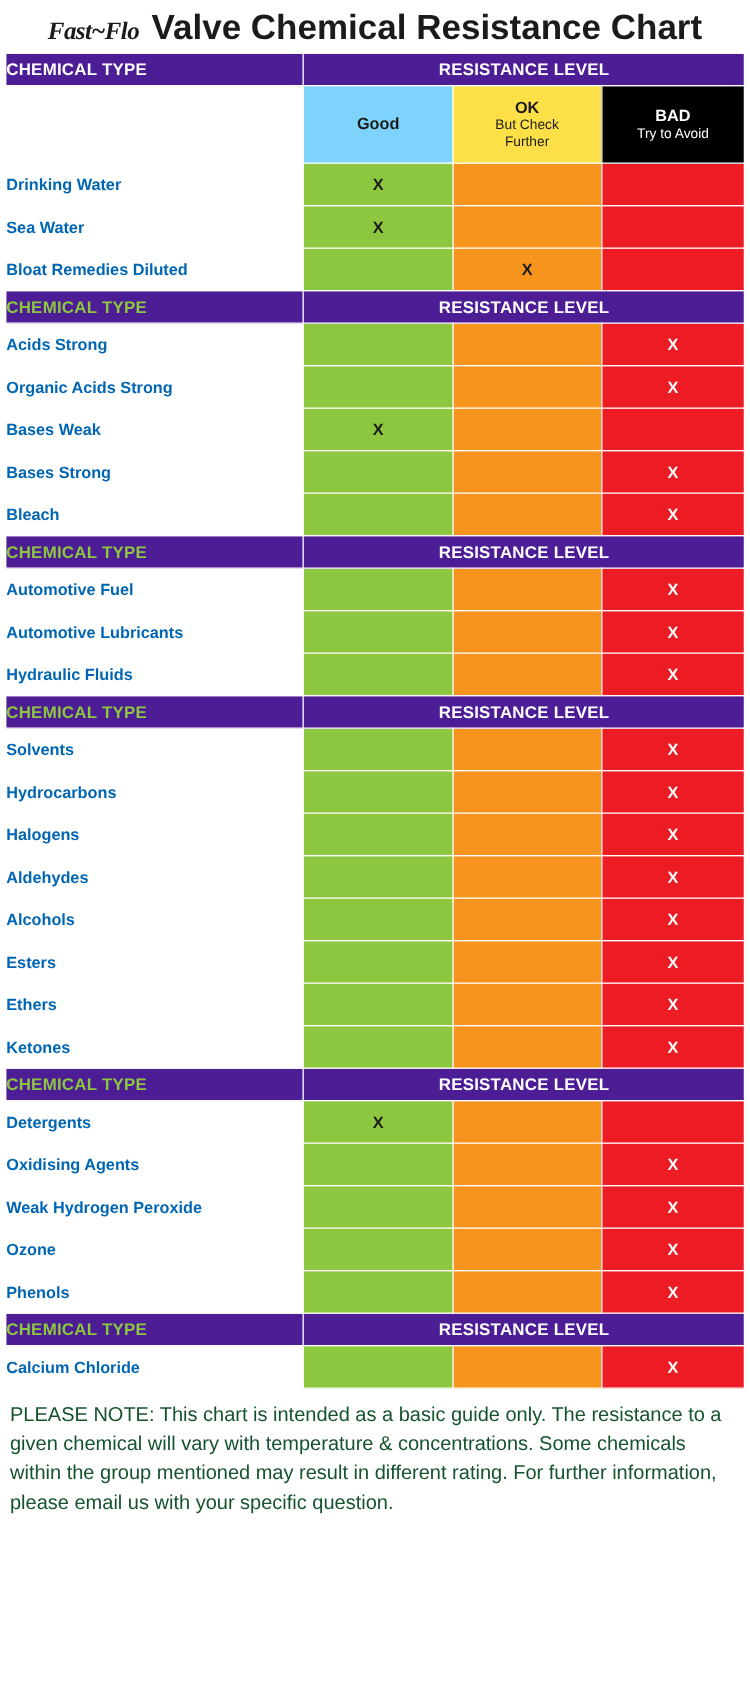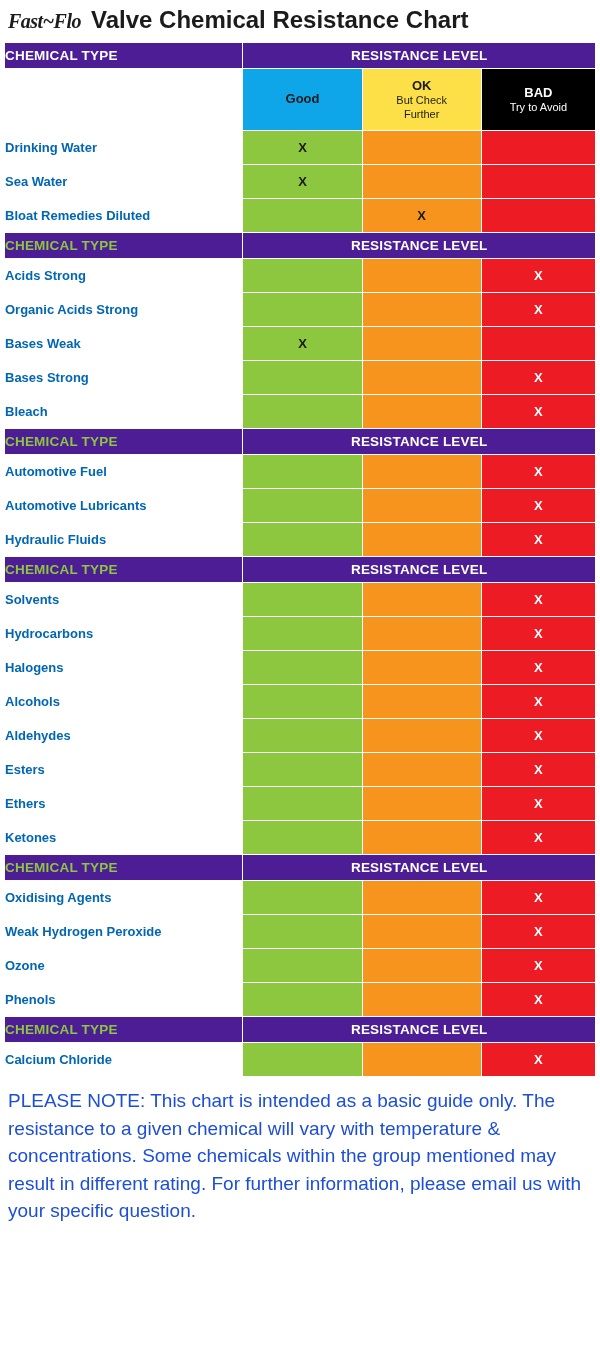--- a/index.html
+++ b/index.html
@@ -19,33 +19,34 @@
     position: relative;
     padding: 0 4px;
   }
 
   
   .title-row {
     display: flex;
     align-items: baseline;
     padding: 6px 4px 8px 4px;
     height: 42px;
+    justify-content: center;
   }
   .brand {
     font-family: "Liberation Serif", serif;
     font-style: italic;
     font-weight: bold;
     font-size: 20px;
     color: #1b1b1b;
     letter-spacing: -0.5px;
     margin-right: 10px;
     white-space: nowrap;
   }
   .title-text {
-    font-size: 24px;
+    font-size: 28px;
     font-weight: bold;
     color: #1b1b1b;
     white-space: nowrap;
   }
 
   
   table.chart {
     border-collapse: collapse;
     width: 592px;
     table-layout: fixed;
@@ -77,21 +78,21 @@
   .hdr-blue.greenish { color: #8dc63f; }
 
   .sub-good, .sub-ok, .sub-bad {
     text-align: center;
     vertical-align: middle;
     height: 62px;
     font-weight: bold;
     font-size: 13px;
     line-height: 1.25;
   }
-  .sub-good { background: #0ea5e9; color: #1b1b1b; }
+  .sub-good { background: #7dd3fc; color: #1b1b1b; }
   .sub-ok   { background: #fde047; color: #1b1b1b; }
   .sub-bad  { background: #000000; color: #ffffff; }
   .sub-ok .small, .sub-bad .small {
     display: block;
     font-size: 11px;
     font-weight: normal;
   }
   .sub-bad .small { color: #ffffff; }
 
   td.name {
@@ -115,23 +116,23 @@
     font-size: 13px;
   }
   td.good { background: #8dc63f; color: #1b1b1b; }
   td.ok   { background: #f7941e; color: #1b1b1b; }
   td.bad  { background: #ed1c24; color: #ffffff; }
 
   
   .note {
     margin-top: 10px;
     padding: 0 4px;
-    font-size: 19px;
+    font-size: 16px;
     line-height: 1.45;
-    color: #1d4ed8;
+    color: #14532d;
   }
 </style>
 </head>
 <body>
 
 <div class="page">
 
   <div class="title-row">
     <span class="brand">Fast~Flo</span>
     <span class="title-text">Valve Chemical Resistance Chart</span>
@@ -245,52 +246,58 @@
           <td class="cell ok"></td>
           <td class="cell bad">X</td>
         </tr>
         <tr>
           <td class="name">Halogens</td>
           <td class="cell good"></td>
           <td class="cell ok"></td>
           <td class="cell bad">X</td>
         </tr>
         <tr>
+          <td class="name">Aldehydes</td>
+          <td class="cell good"></td>
+          <td class="cell ok"></td>
+          <td class="cell bad">X</td>
+        </tr>
+        <tr>
           <td class="name">Alcohols</td>
           <td class="cell good"></td>
           <td class="cell ok"></td>
           <td class="cell bad">X</td>
         </tr>
         <tr>
-          <td class="name">Aldehydes</td>
-          <td class="cell good"></td>
-          <td class="cell ok"></td>
-          <td class="cell bad">X</td>
-        </tr>
-        <tr>
           <td class="name">Esters</td>
           <td class="cell good"></td>
           <td class="cell ok"></td>
           <td class="cell bad">X</td>
         </tr>
         <tr>
           <td class="name">Ethers</td>
           <td class="cell good"></td>
           <td class="cell ok"></td>
           <td class="cell bad">X</td>
         </tr>
         <tr>
           <td class="name">Ketones</td>
           <td class="cell good"></td>
           <td class="cell ok"></td>
           <td class="cell bad">X</td>
         </tr>
         <tr>
           <th class="hdr-blue greenish">CHEMICAL TYPE</th>
           <th class="hdr-blue center" colspan="3">RESISTANCE LEVEL</th>
+        </tr>
+        <tr>
+          <td class="name">Detergents</td>
+          <td class="cell good">X</td>
+          <td class="cell ok"></td>
+          <td class="cell bad"></td>
         </tr>
         <tr>
           <td class="name">Oxidising Agents</td>
           <td class="cell good"></td>
           <td class="cell ok"></td>
           <td class="cell bad">X</td>
         </tr>
         <tr>
           <td class="name">Weak Hydrogen Peroxide</td>
           <td class="cell good"></td>

